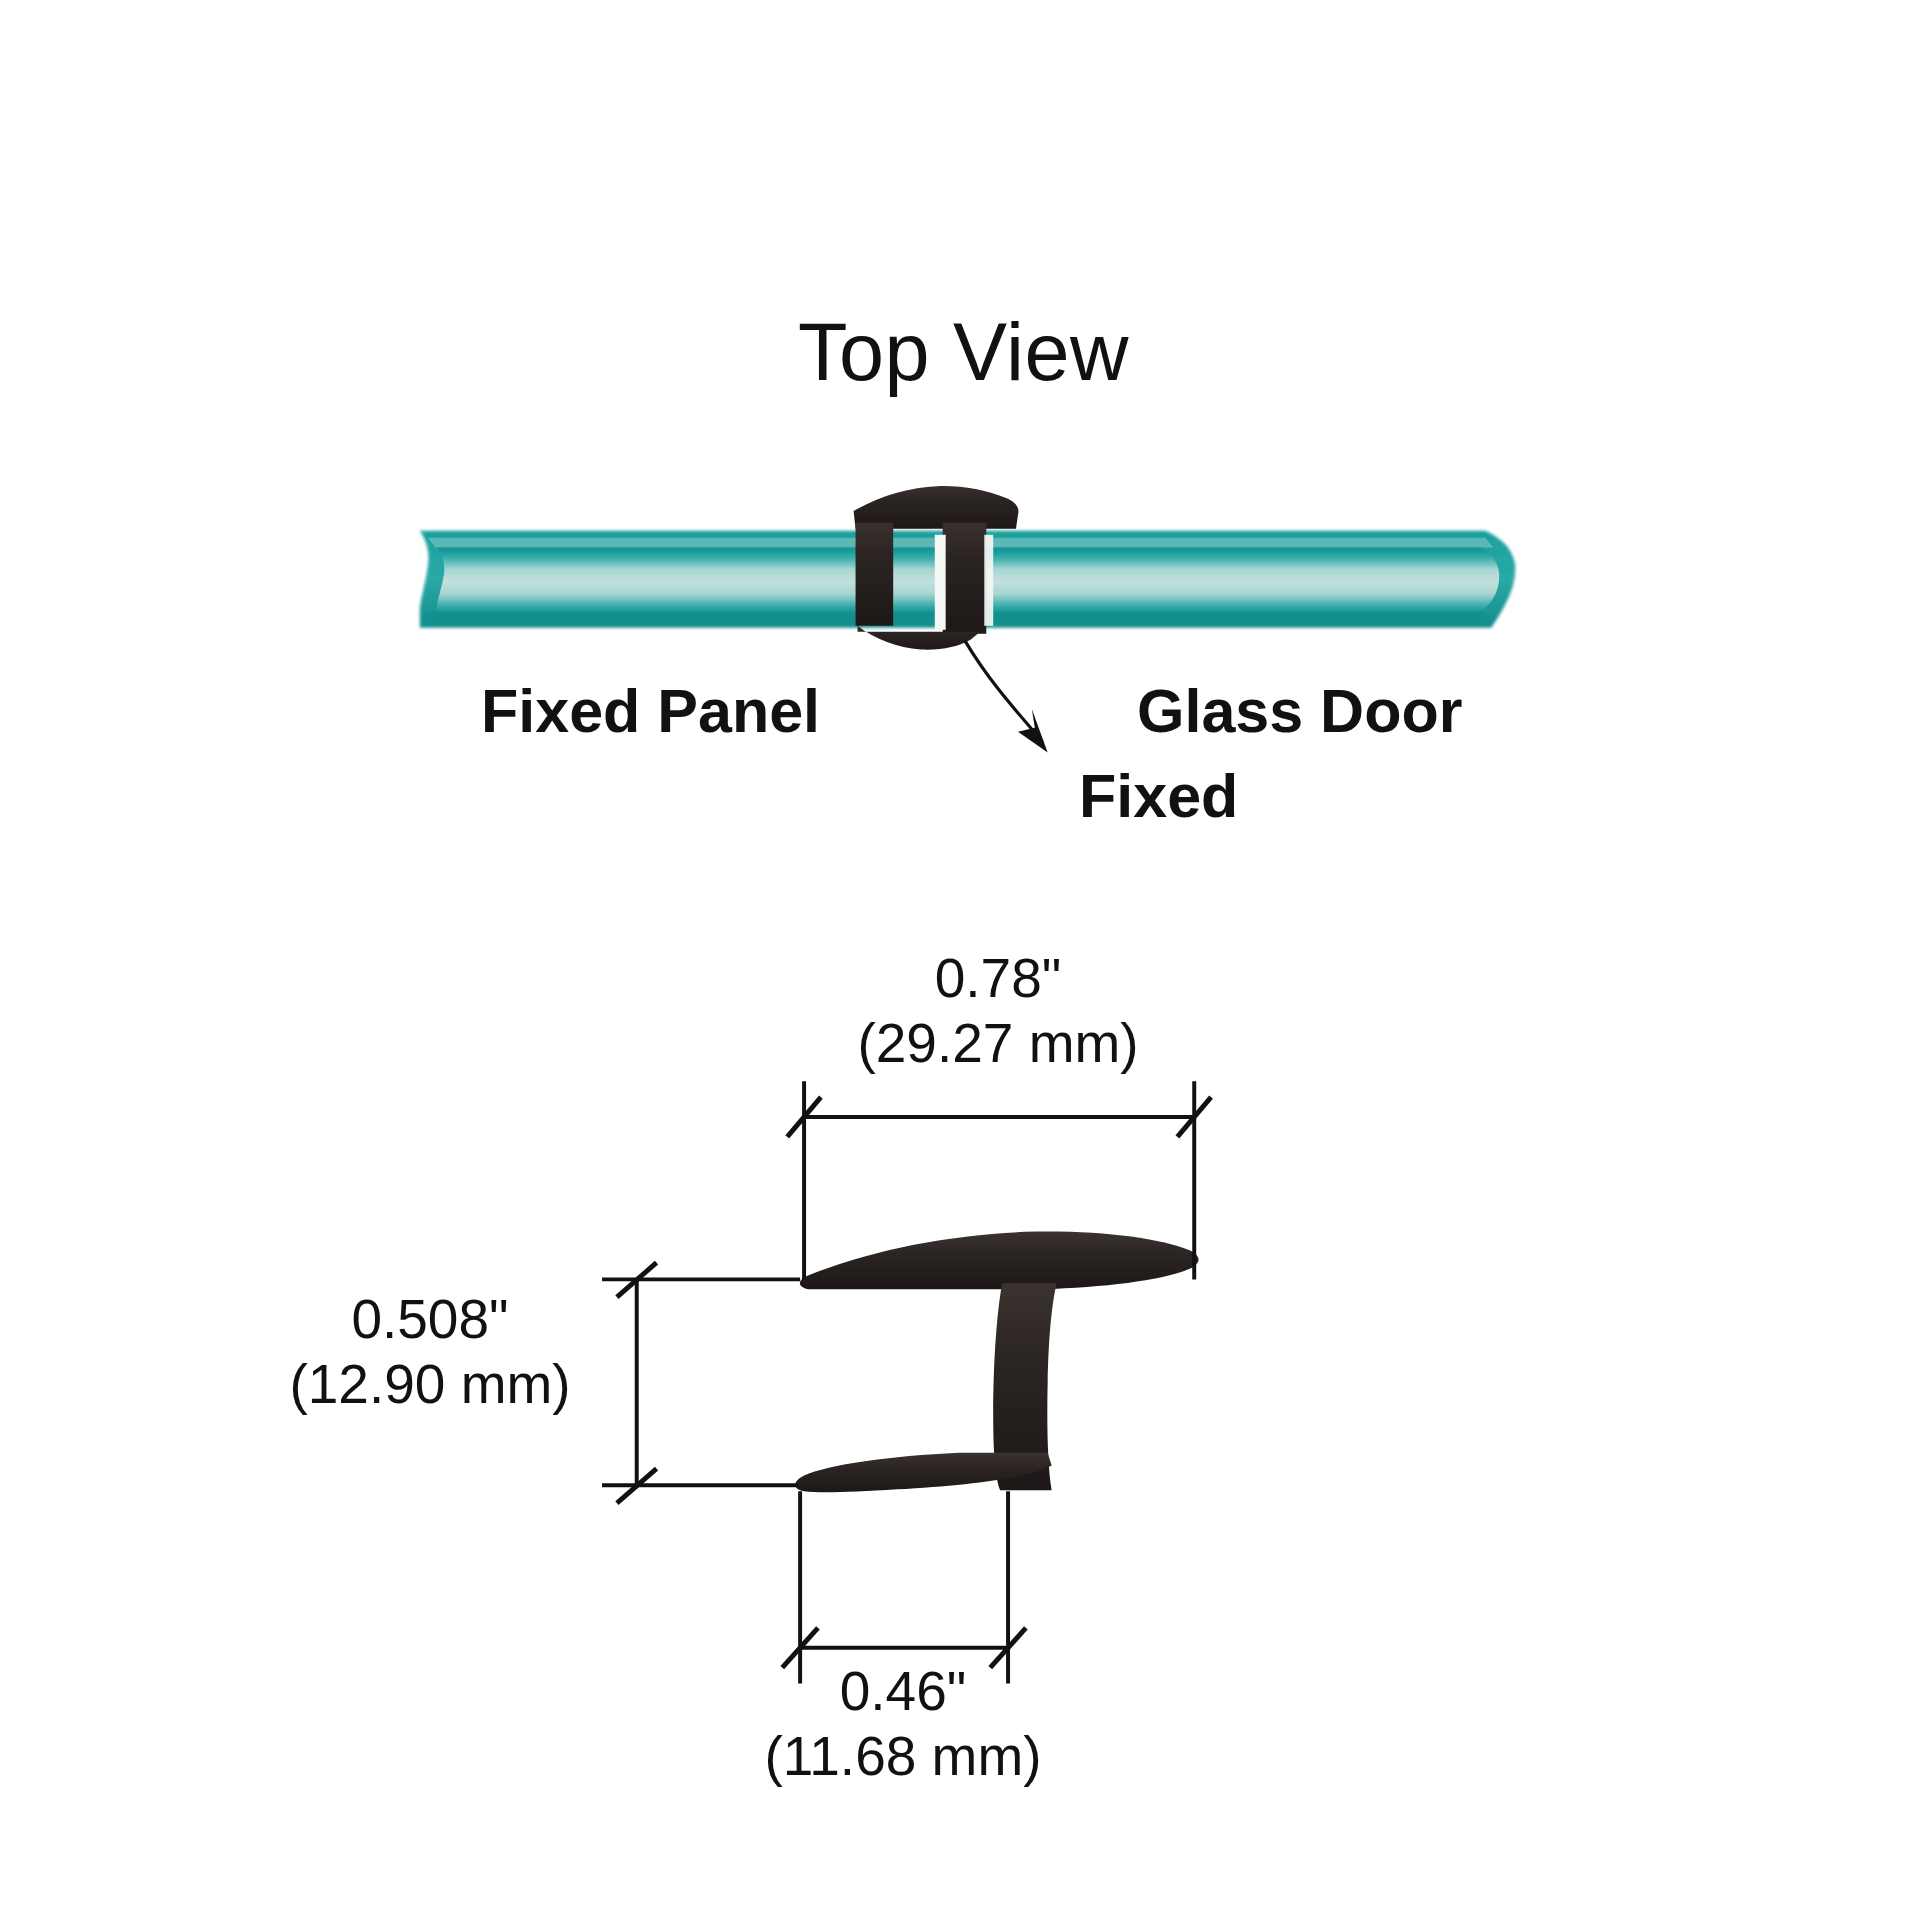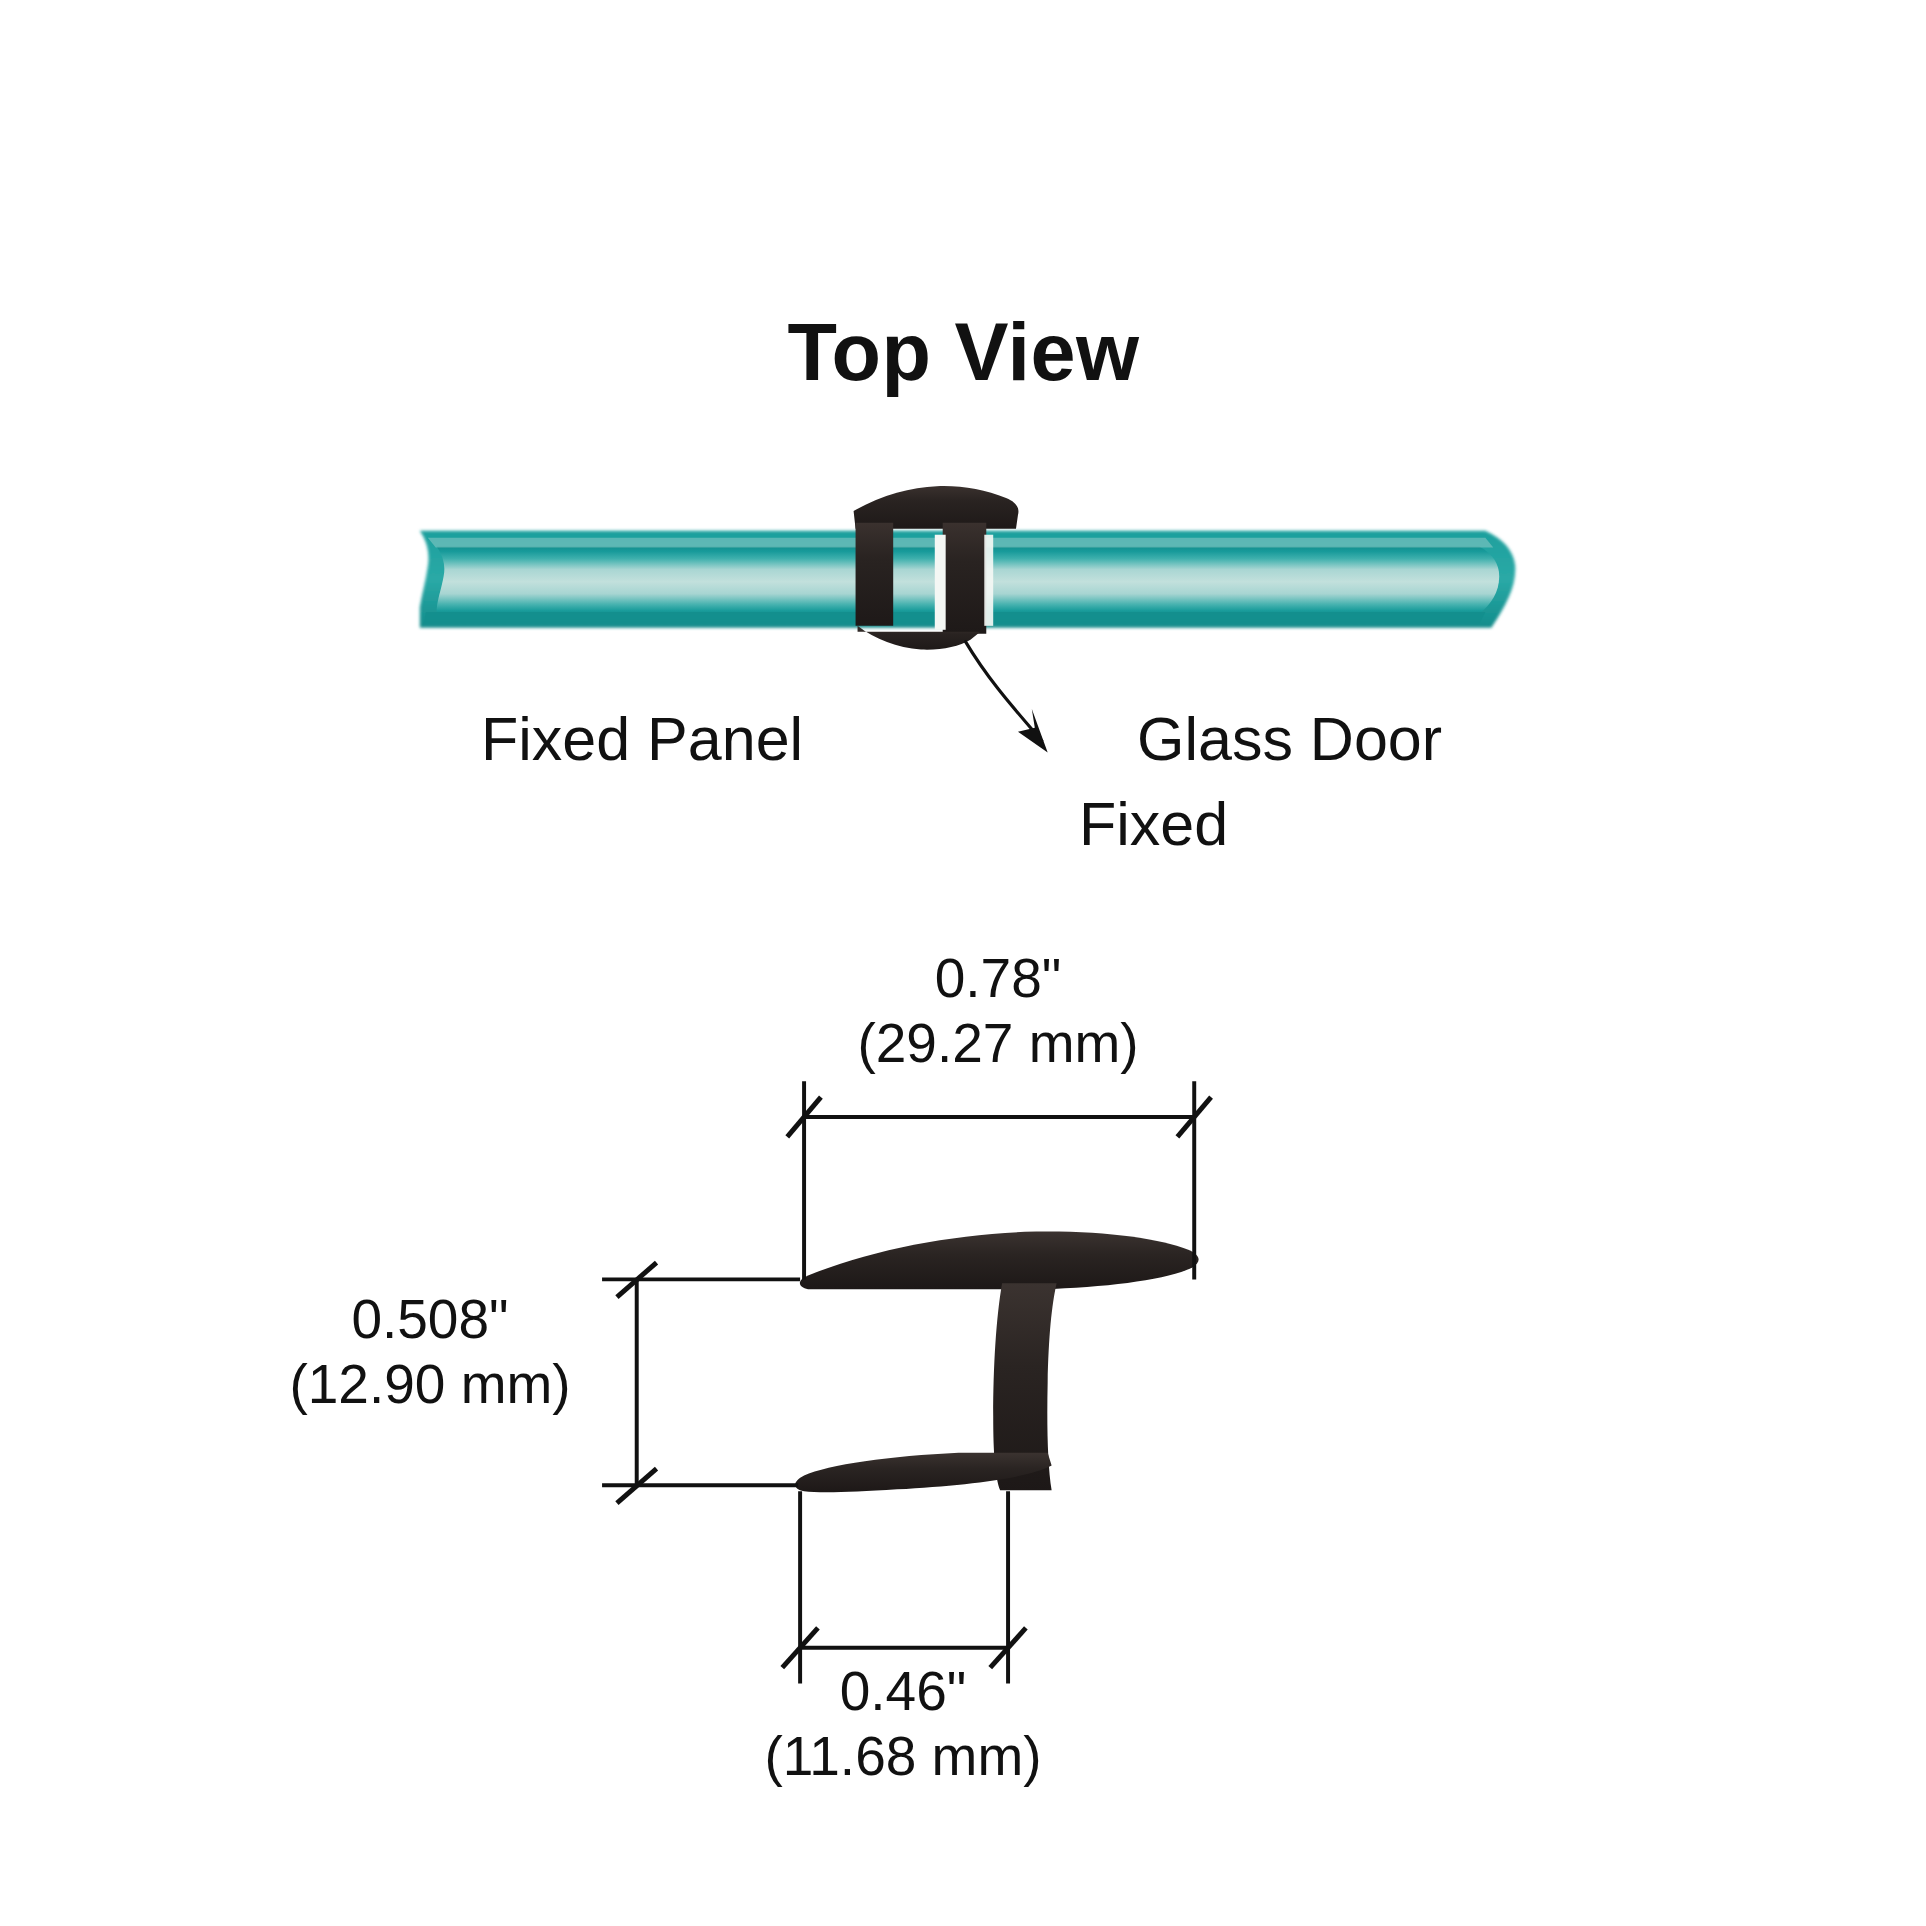--- a/index.html
+++ b/index.html
@@ -21,33 +21,32 @@
     width: 1927px;
     height: 1927px;
   }
   .title {
     position: absolute;
     left: 0;
     top: 312px;
     width: 1927px;
     text-align: center;
     font-size: 81px;
-    font-weight: 700;
+    font-weight: 400;
     letter-spacing: 0.5px;
     color: #111;
     line-height: 1;
   }
   .label {
     position: absolute;
     font-size: 61px;
-    font-weight: 400;
+    font-weight: 700;
     color: #111;
     white-space: nowrap;
     line-height: 1.05;
-    margin-top: 28px;
   }
   .dim-label {
     position: absolute;
     font-size: 55px;
     font-weight: 400;
     color: #111;
     white-space: nowrap;
     text-align: center;
     line-height: 1.18;
   }

